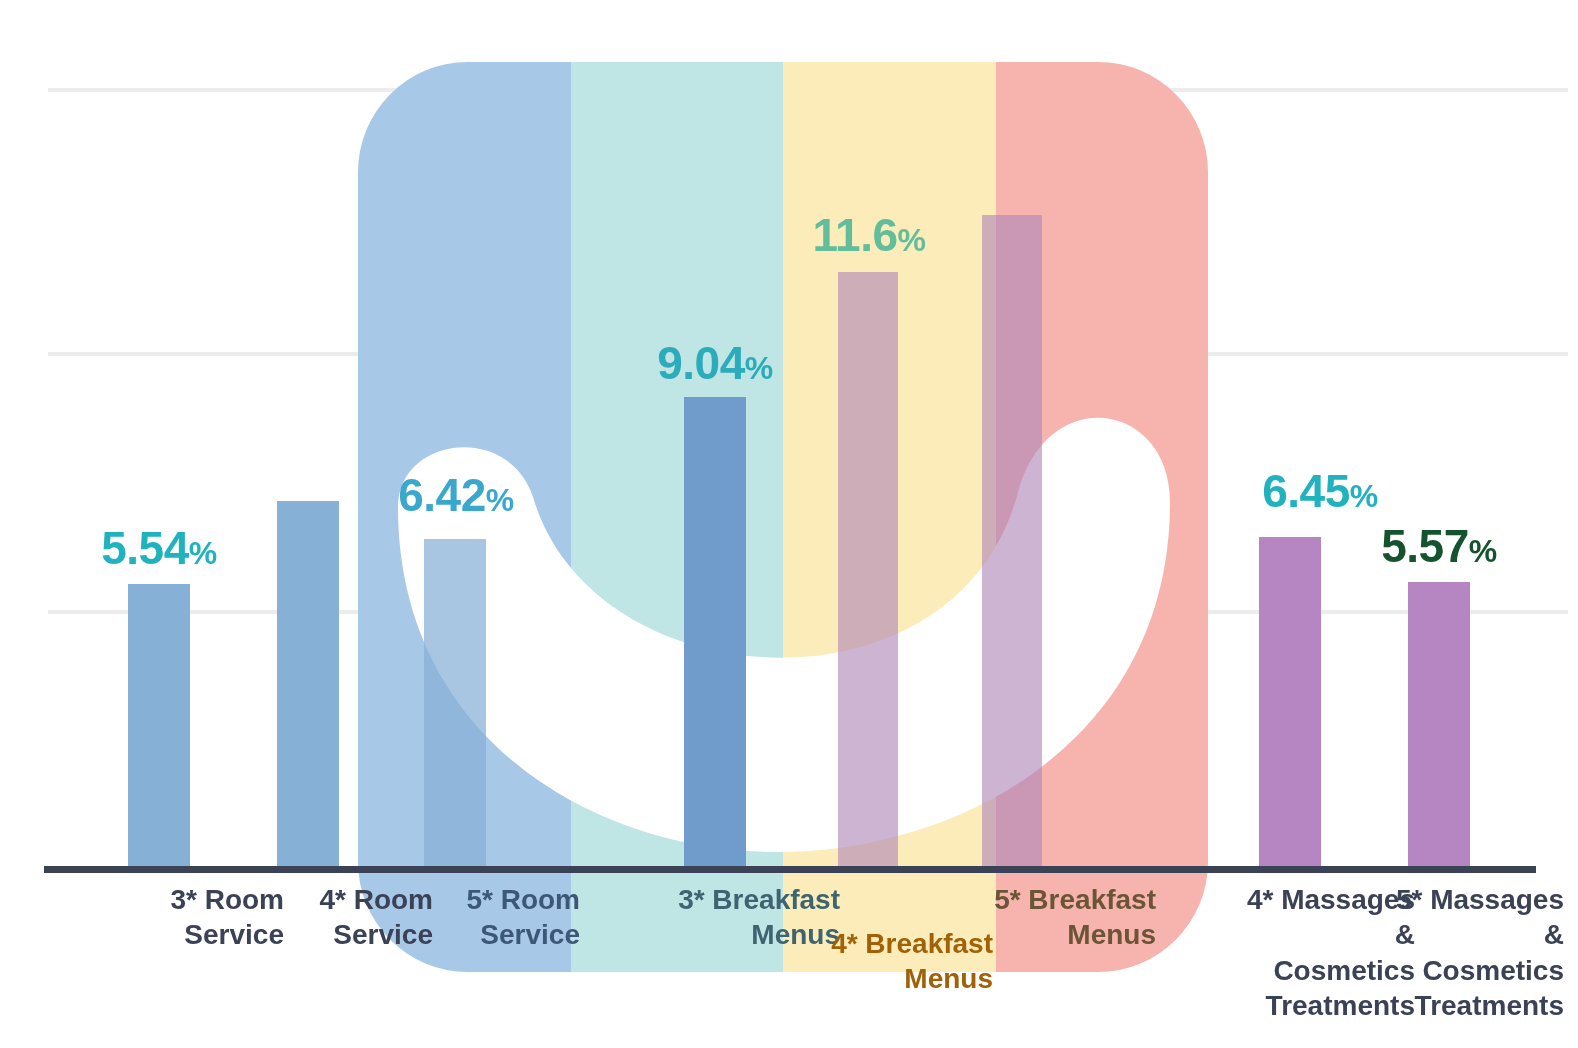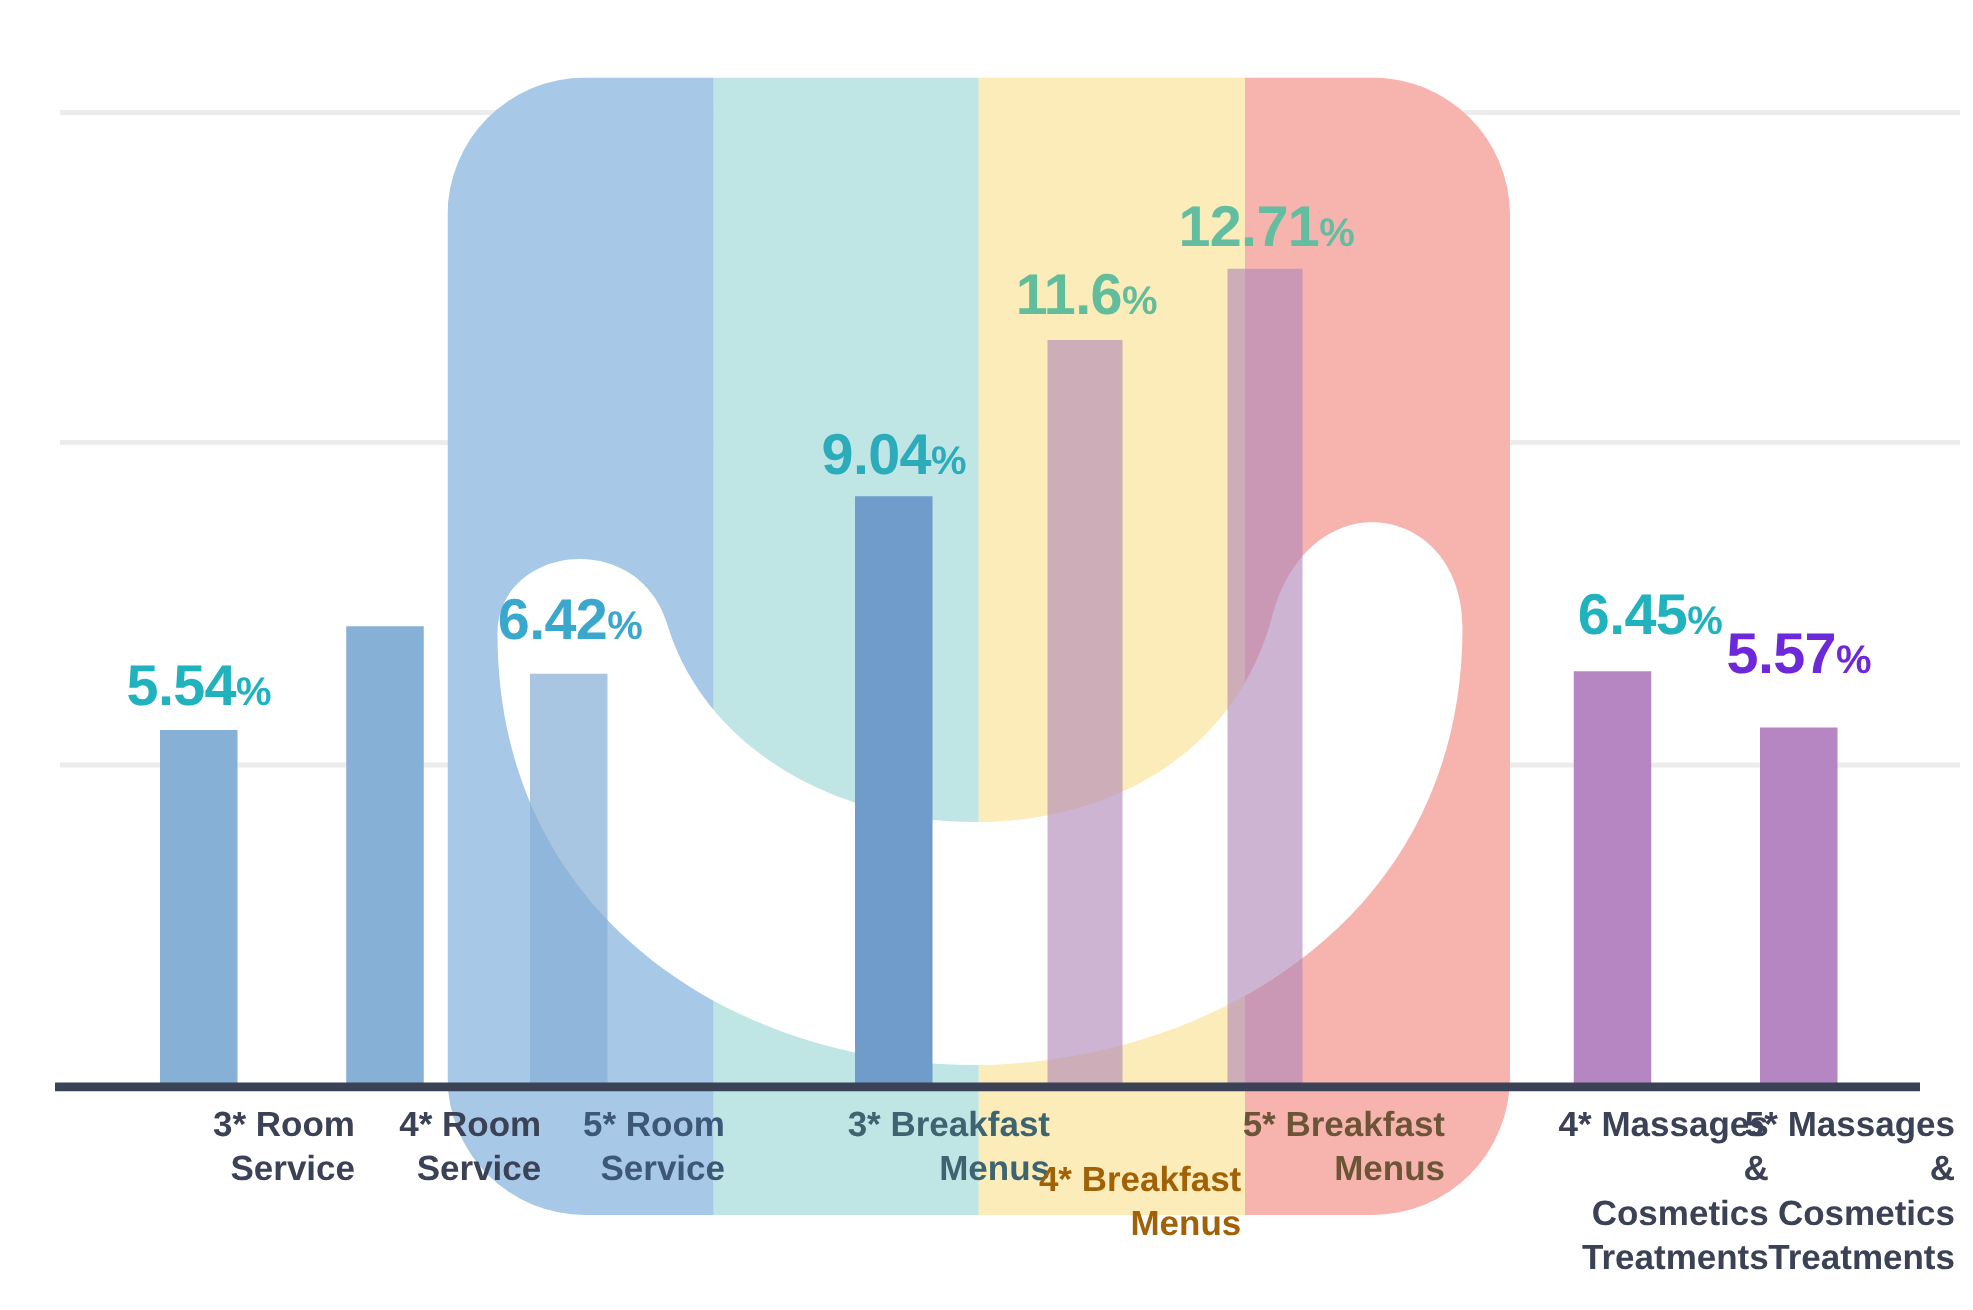--- a/index.html
+++ b/index.html
@@ -141,31 +141,28 @@
     <div class="bar-label" style="left:584px;top:340px;width:262px;color:#2cacbb;">
       <span class="num">9.04</span><span class="pct">%</span>
     </div>
 
     <div class="bar" style="left:838px;width:60px;height:598px;background:#ae86b8;opacity:0.62;"></div>
     <div class="bar-label" style="left:738px;top:212px;width:262px;color:#61bd9b;">
       <span class="num">11.6</span><span class="pct">%</span>
     </div>
 
     <div class="bar" style="left:982px;width:60px;height:655px;background:#ae86b8;opacity:0.62;"></div>
-    <div class="bar-label" style="left:882px;top:158px;width:262px;color:#63bda0;">
-      <span class="num">12.71</span><span class="pct">%</span>
-    </div>
 
     <div class="bar" style="left:1259px;width:62px;height:333px;background:#b586c2;"></div>
     <div class="bar-label" style="left:1189px;top:468px;width:262px;color:#20b2bd;">
       <span class="num">6.45</span><span class="pct">%</span>
     </div>
 
     <div class="bar" style="left:1408px;width:62px;height:288px;background:#b586c2;"></div>
-    <div class="bar-label" style="left:1308px;top:499px;width:262px;color:#6d28d9;">
+    <div class="bar-label" style="left:1308px;top:523px;width:262px;color:#14532d;">
       <span class="num">5.57</span><span class="pct">%</span>
     </div>
 
   </div>
 
   <div class="axis-line"></div>
 
   <div class="cat-labels">
 
     <div class="cat" style="left:34px;width:250px;">

